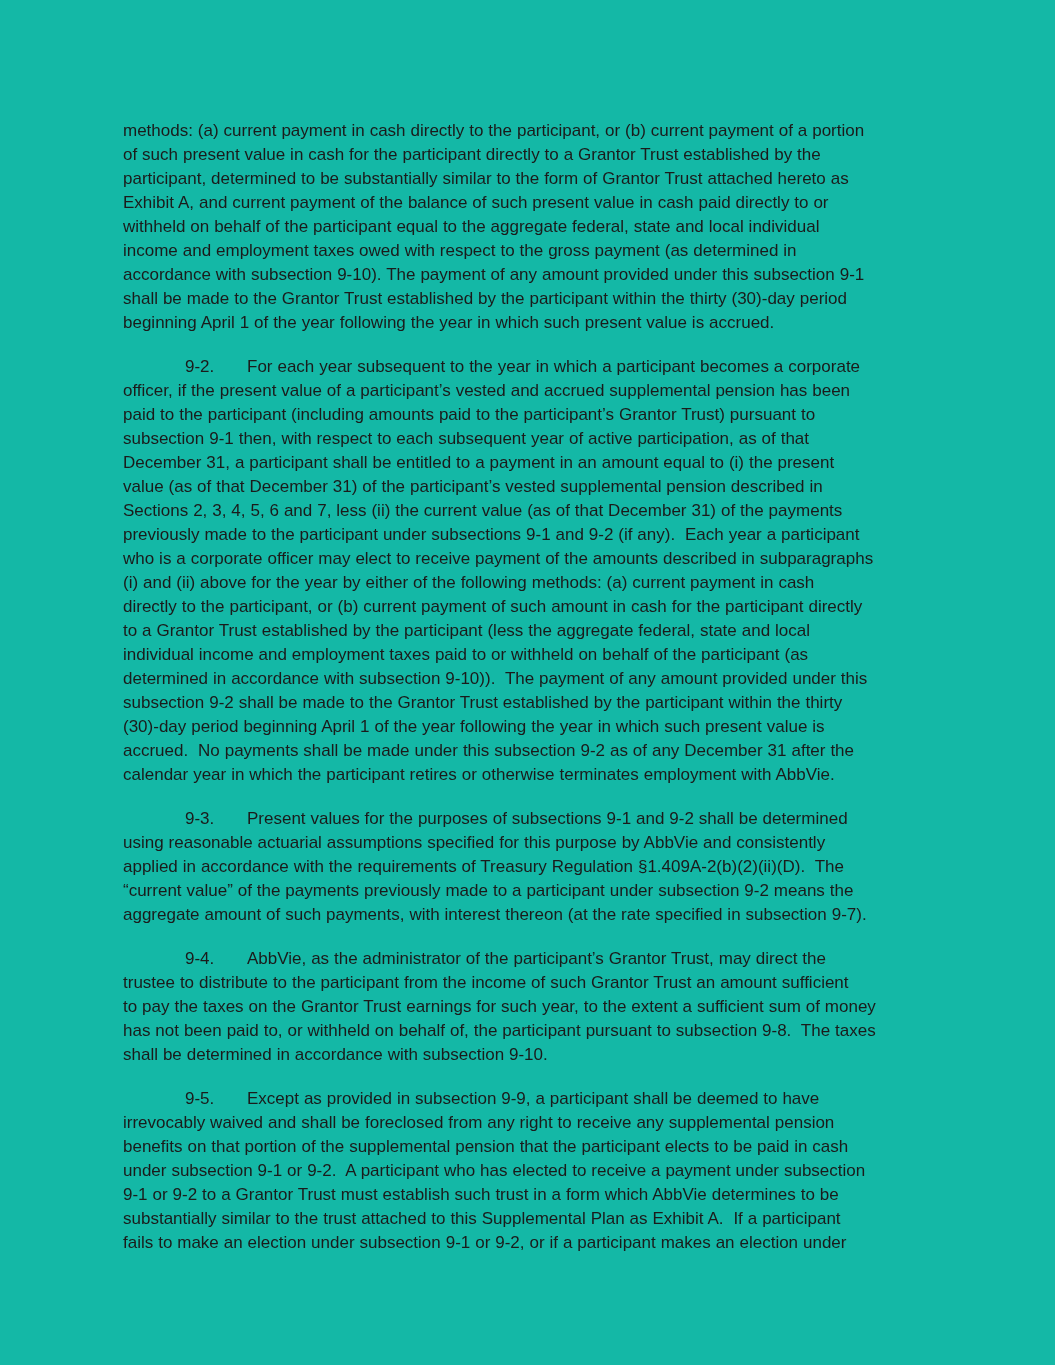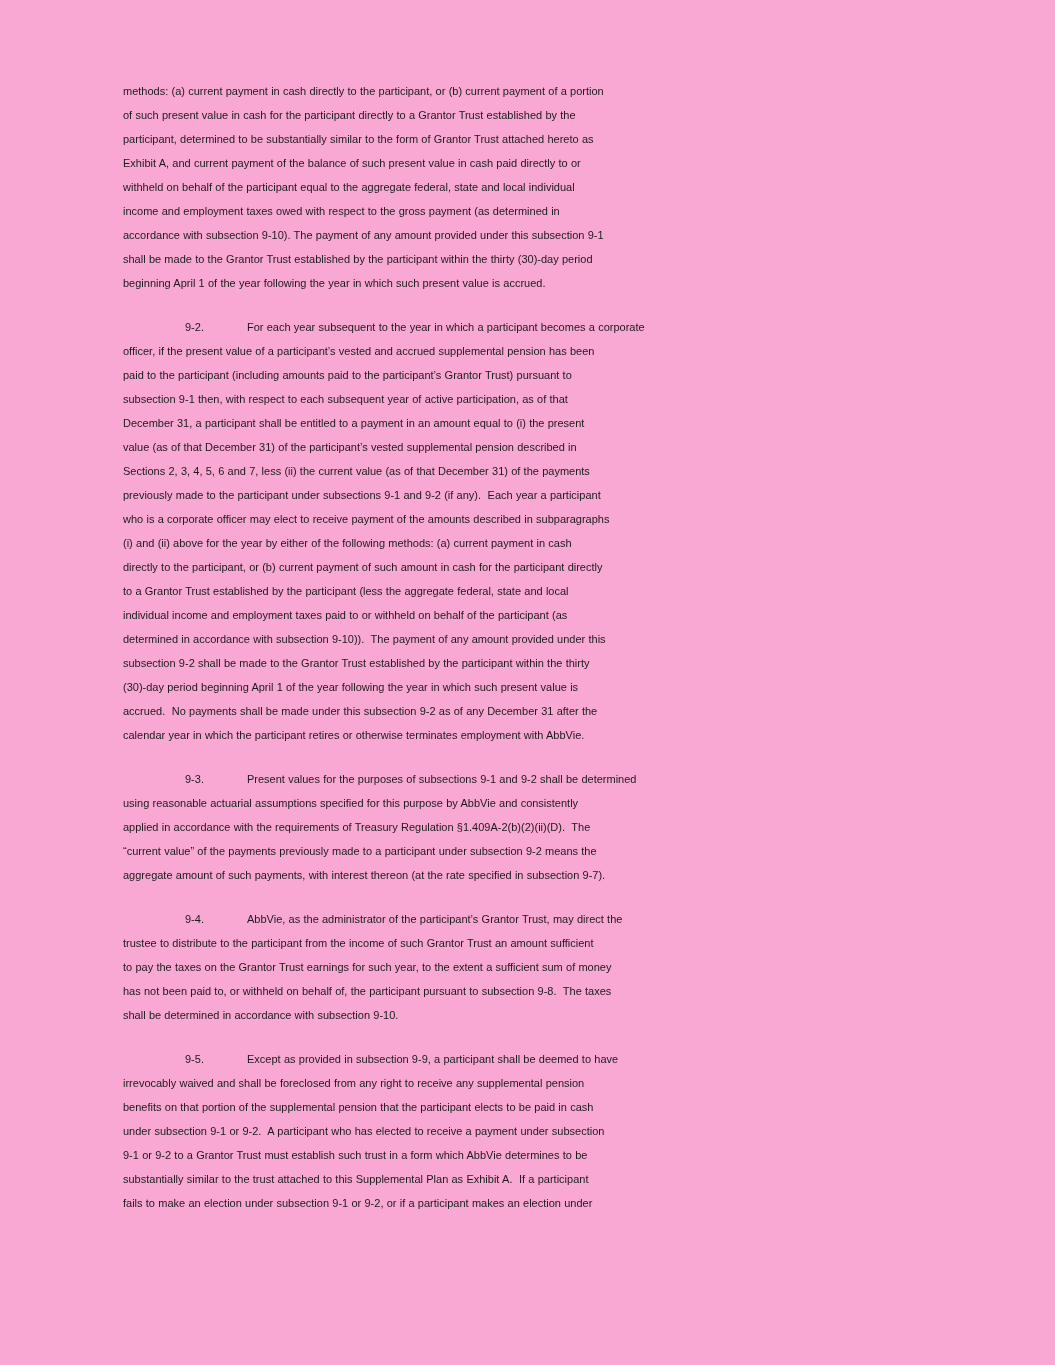--- a/index.html
+++ b/index.html
@@ -4,25 +4,25 @@
 <style>
   html, body {
     margin: 0;
     padding: 0;
     background: #ffffff;
   }
   .page {
     position: relative;
     width: 1055px;
     height: 1365px;
-    background: #f9a8d4;
+    background: #14b8a6;
     box-sizing: border-box;
-    padding: 79px 70px 0 123px;
+    padding: 119px 70px 0 123px;
     font-family: "Liberation Sans", sans-serif;
-    font-size: 11px;
+    font-size: 17px;
     line-height: 24px;
     color: #1b1b1b;
     overflow: hidden;
   }
   .para {
     margin: 0 0 20px 0;
     width: 862px;
     white-space: pre-wrap;
     tab-size: 62px;
     -moz-tab-size: 62px;

